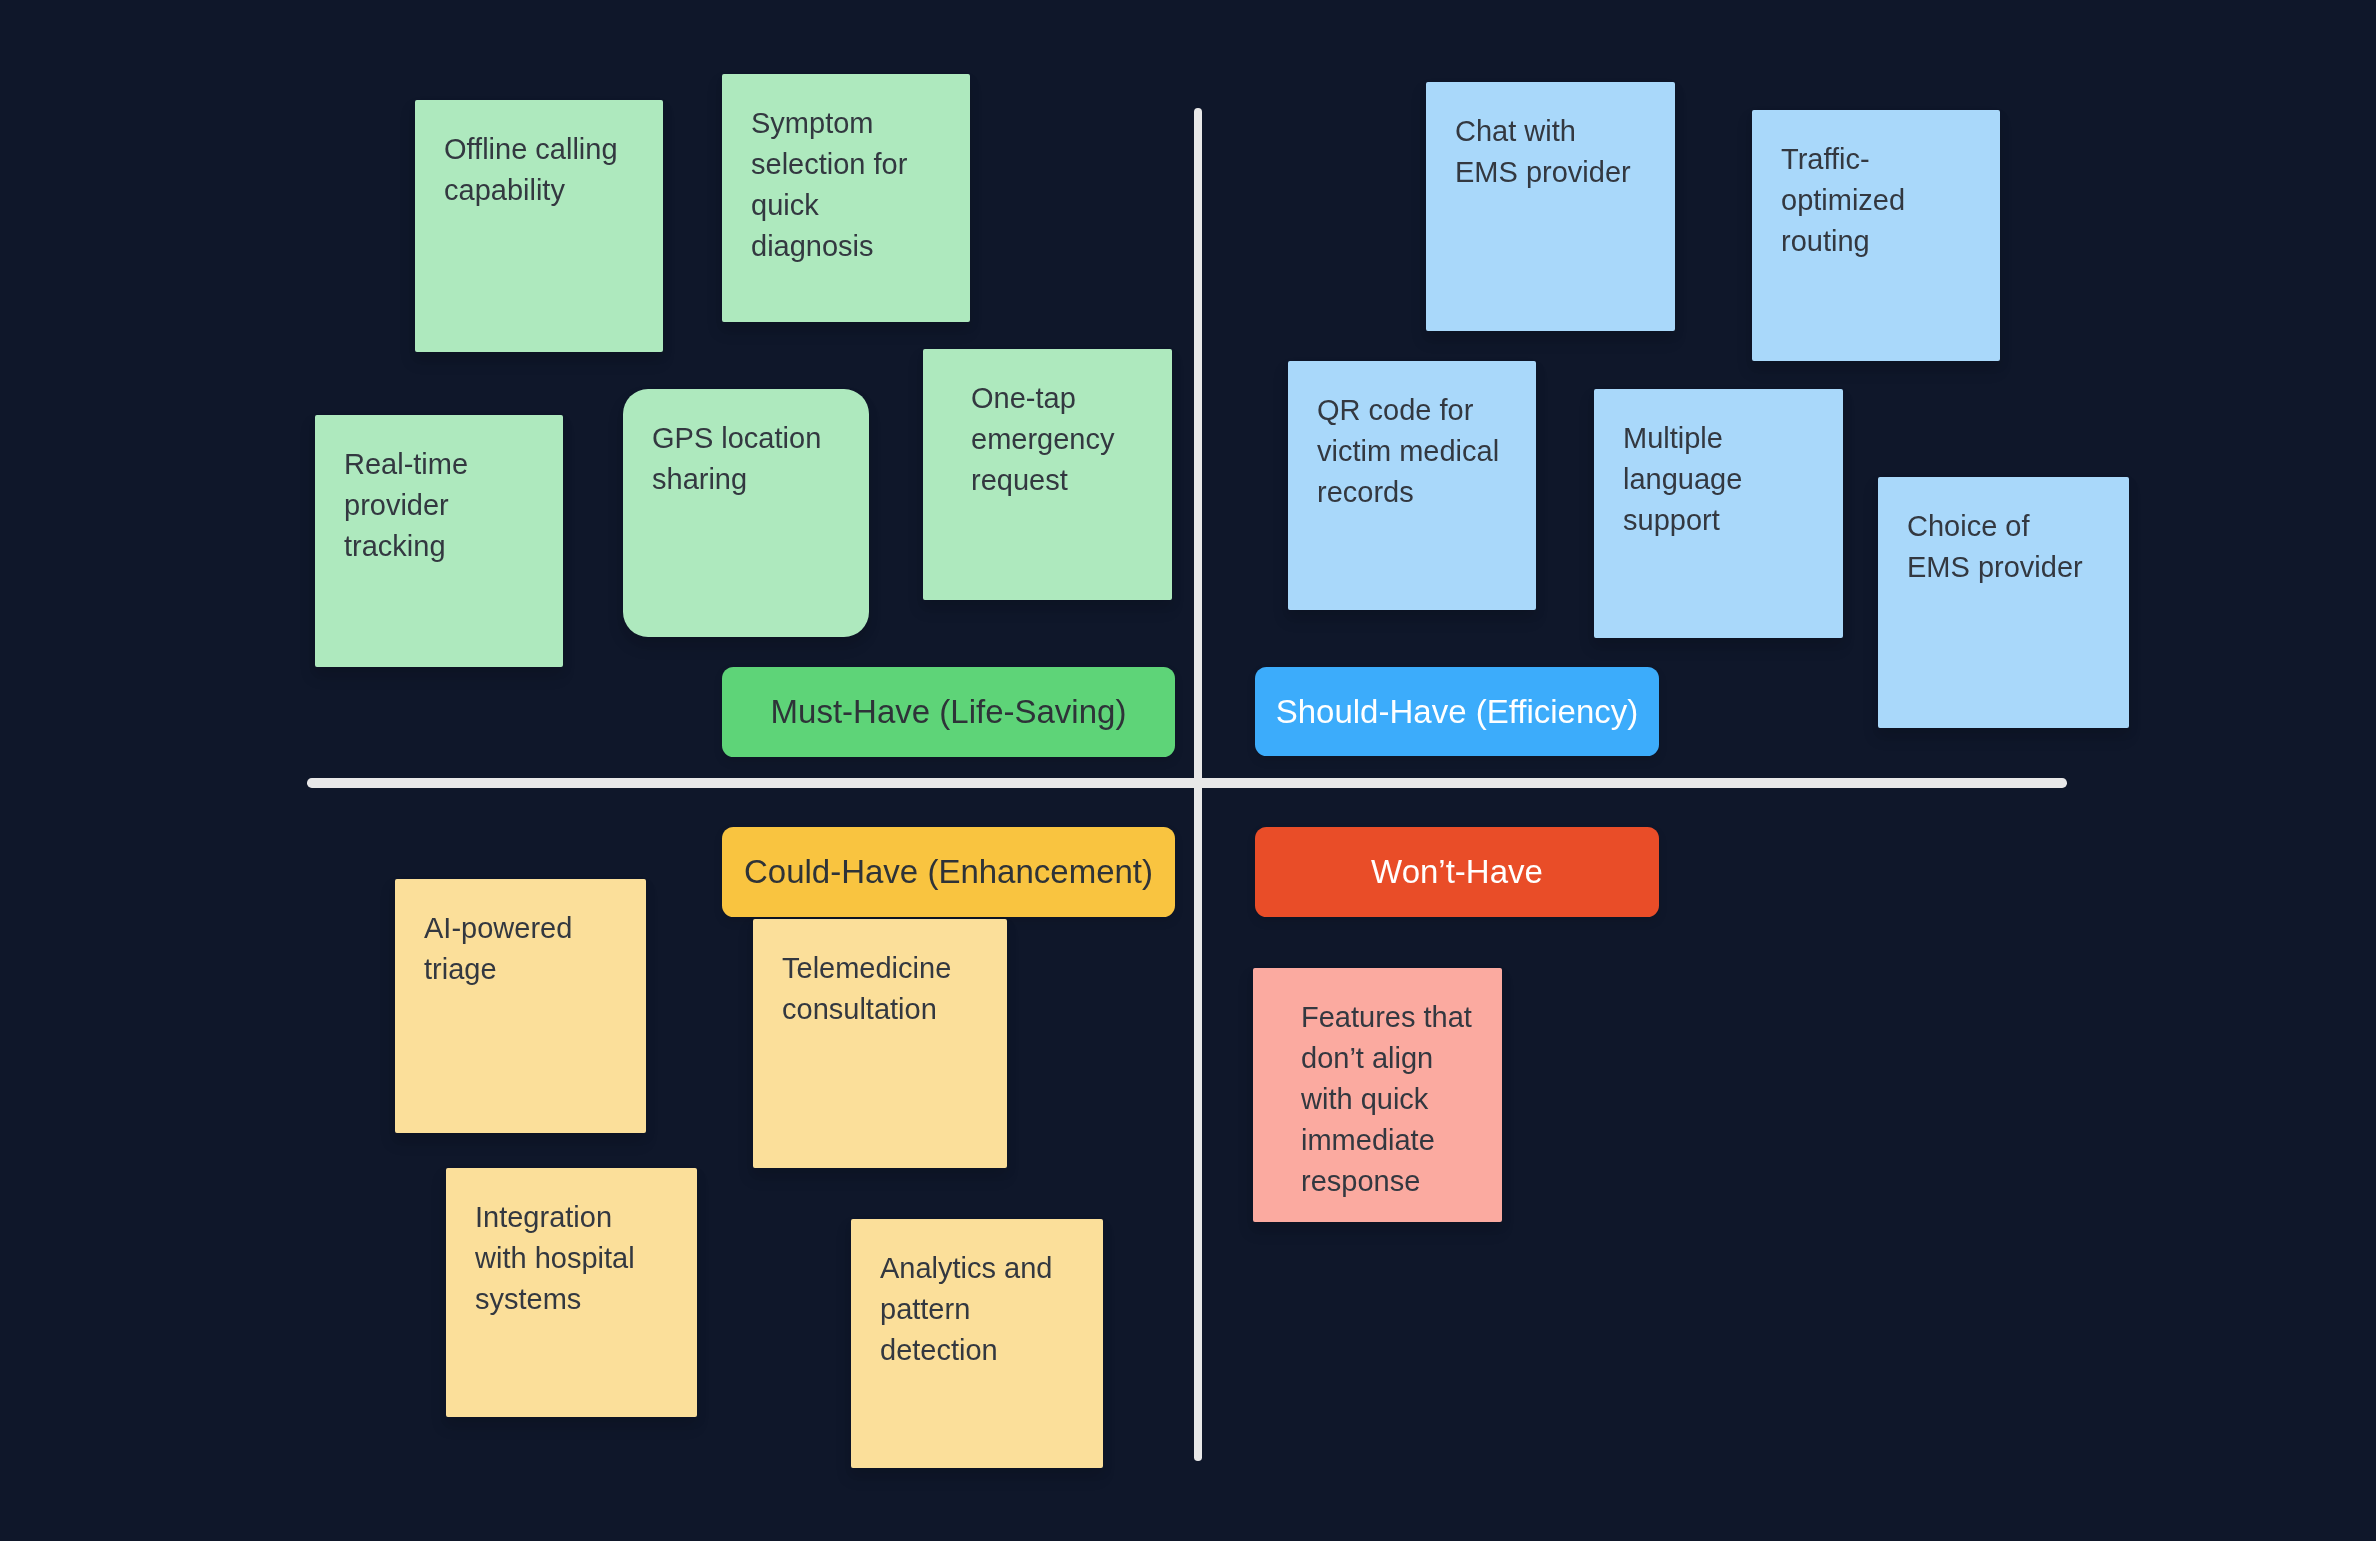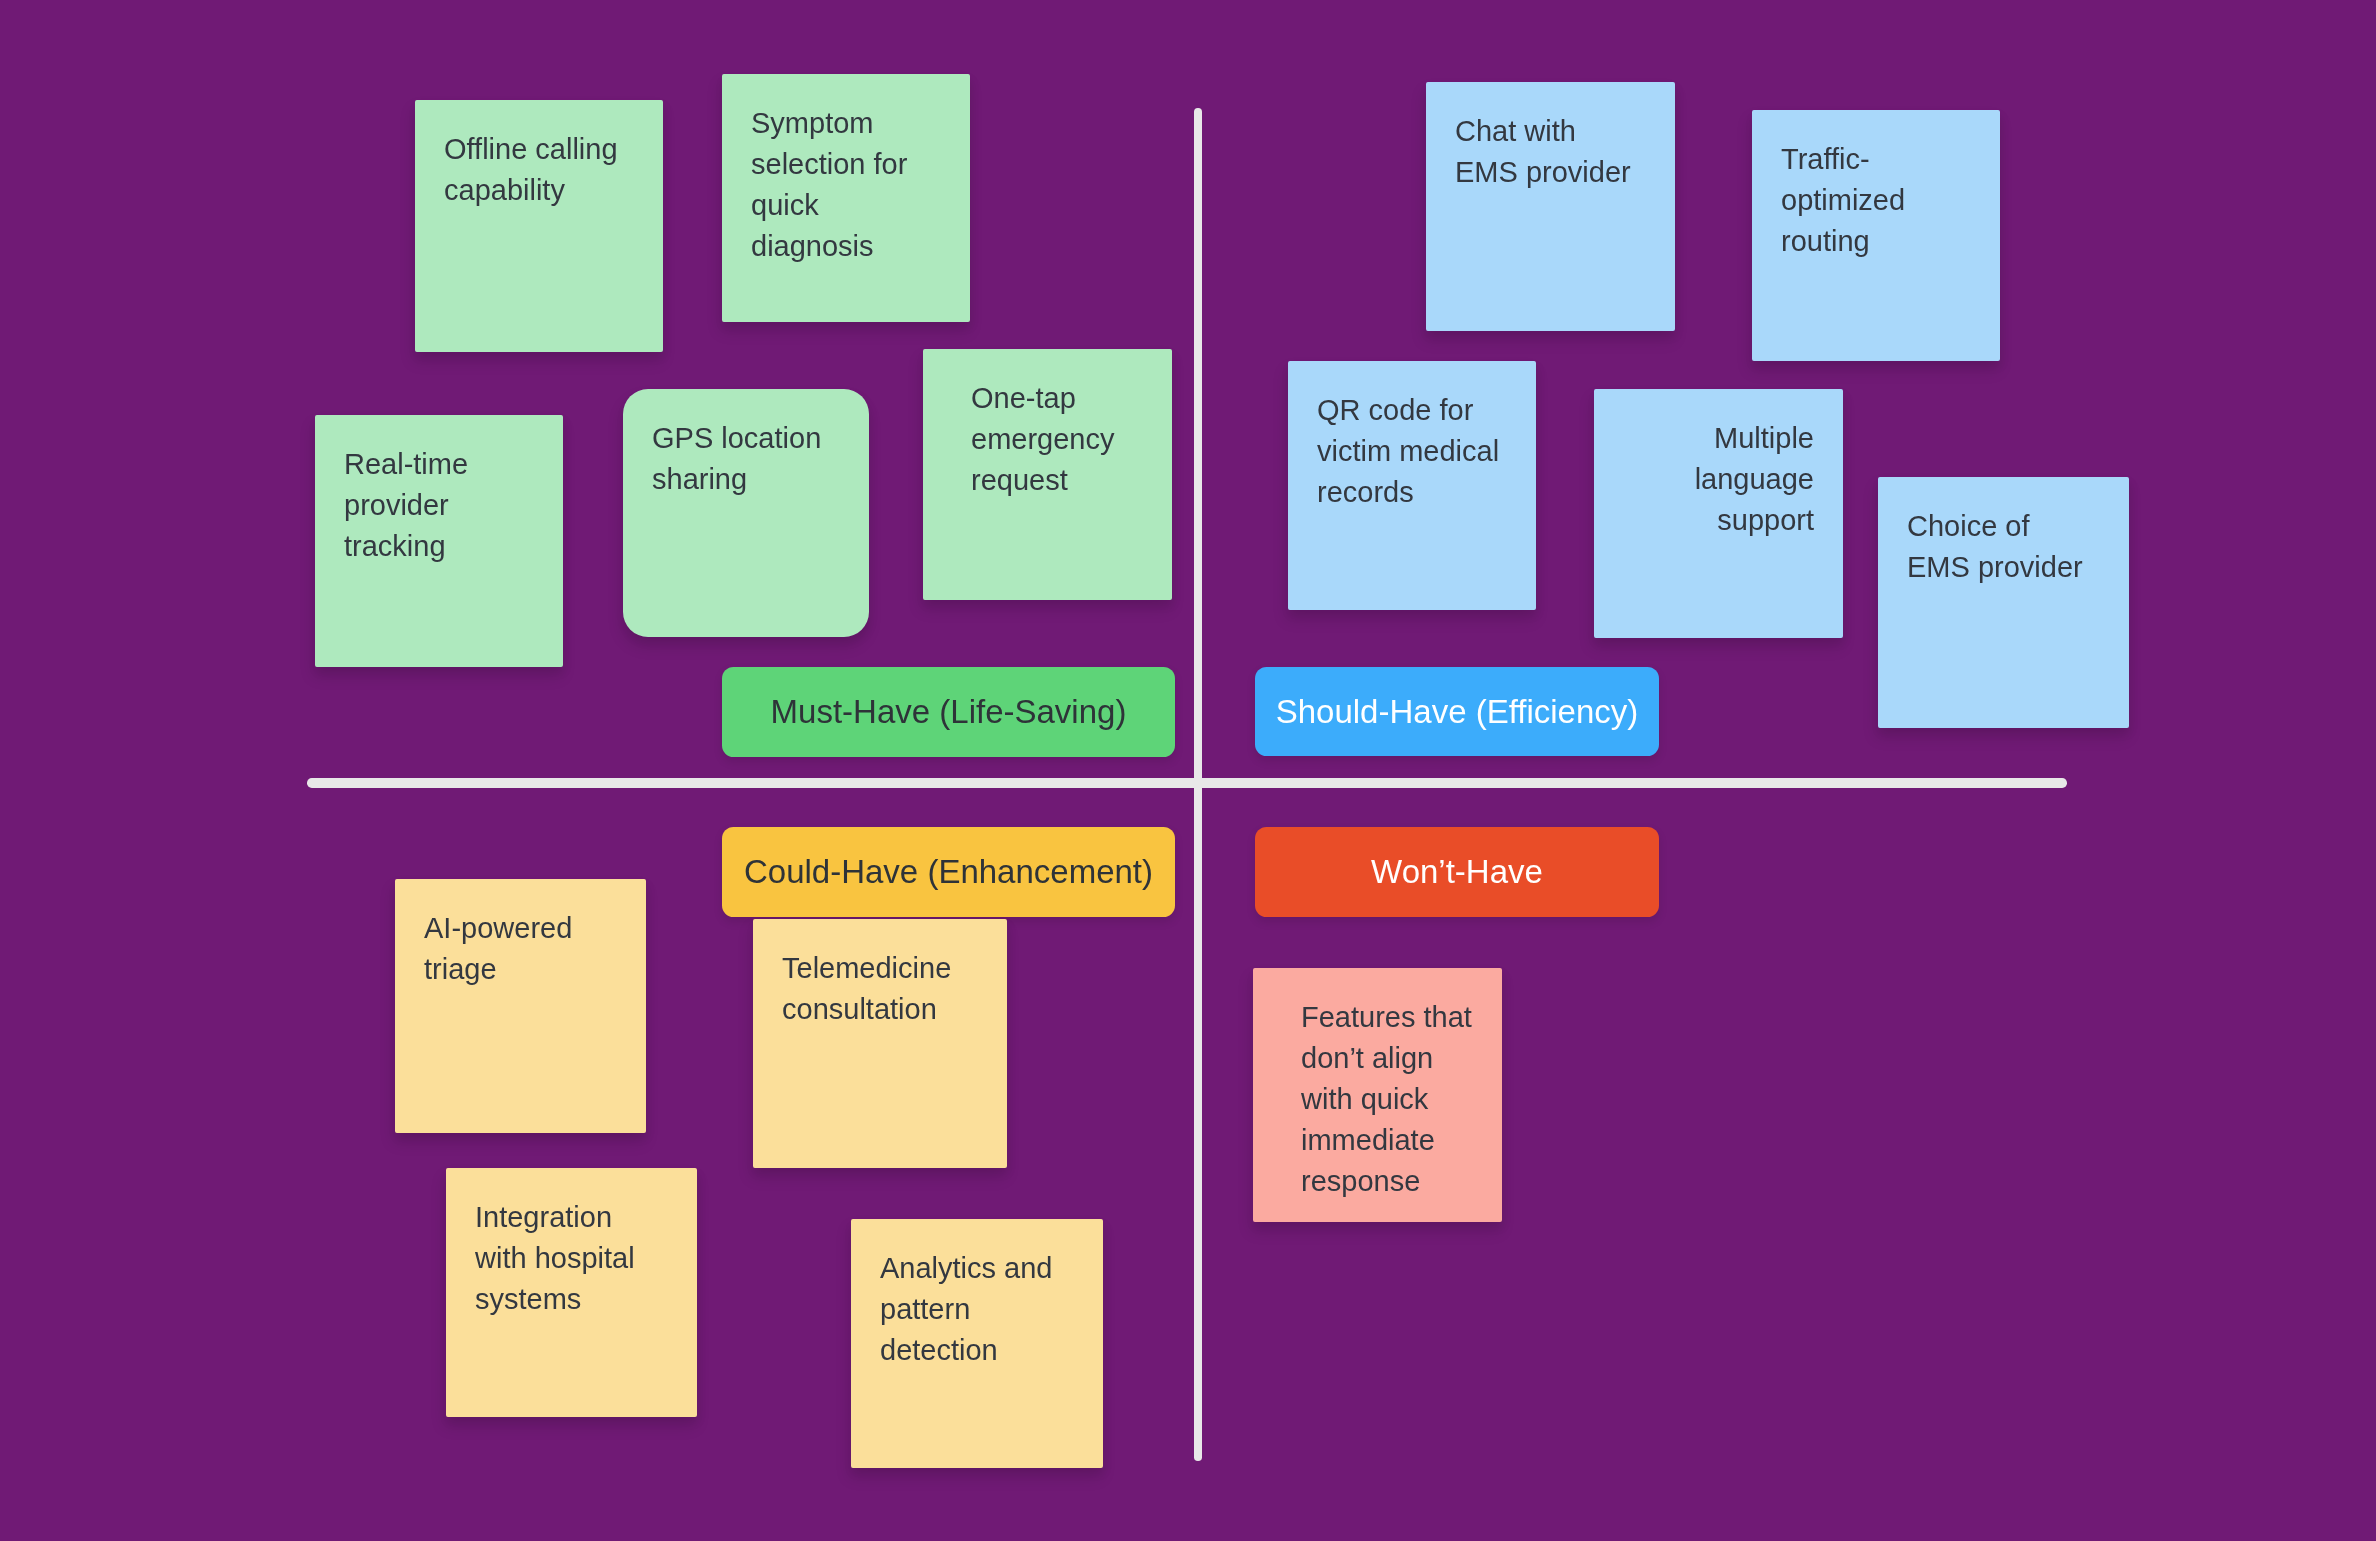--- a/index.html
+++ b/index.html
@@ -5,21 +5,21 @@
   html, body {
     margin: 0;
     padding: 0;
     background: #ffffff;
     font-family: "Liberation Sans", "DejaVu Sans", sans-serif;
   }
   .board {
     position: relative;
     width: 2377px;
     height: 1542px;
-    background: #701a75;
+    background: #0f172a;
     overflow: hidden;
   }
 
   
   .divider { position: absolute; background: var(--divider-gray, #E8E8E8); }
   .divider.v { left: 1194px; top: 108px; width: 7.7px; height: 1353px; border-radius: 3.8px; }
   .divider.h { left: 307px;  top: 778px; width: 1760px; height: 9.6px; border-radius: 4.8px; }
 
   
   .note {
@@ -42,21 +42,21 @@
   .n-offline   { left: 415px; top: 100px; width: 248px; height: 252px; }
   .n-symptom   { left: 722px; top: 74px;  width: 248px; height: 248px; }
   .n-gps       { left: 623px; top: 389px; width: 246px; height: 248px; border-radius: 25px; }
   .n-onetap    { left: 923px; top: 349px; width: 249px; height: 251px; padding-left: 48px; }
   .n-realtime  { left: 315px; top: 415px; width: 248px; height: 252px; }
 
   
   .n-chat      { left: 1426px; top: 82px;  width: 249px; height: 249px; }
   .n-traffic   { left: 1752px; top: 110px; width: 248px; height: 251px; }
   .n-qr        { left: 1288px; top: 361px; width: 248px; height: 249px; }
-  .n-multilang { left: 1594px; top: 389px; width: 249px; height: 249px; text-align: right; }
+  .n-multilang { left: 1594px; top: 389px; width: 249px; height: 249px; }
   .n-choice    { left: 1878px; top: 477px; width: 251px; height: 251px; }
 
   
   .n-ai        { left: 395px; top: 879px;  width: 251px; height: 254px; }
   .n-tele      { left: 753px; top: 919px;  width: 254px; height: 249px; }
   .n-integr    { left: 446px; top: 1168px; width: 251px; height: 249px; }
   .n-analytics { left: 845px; top: 1219px; width: 252px; height: 249px; margin-left: 6px; }
 
   
   .n-features  { left: 1253px; top: 968px; width: 249px; height: 254px; }

